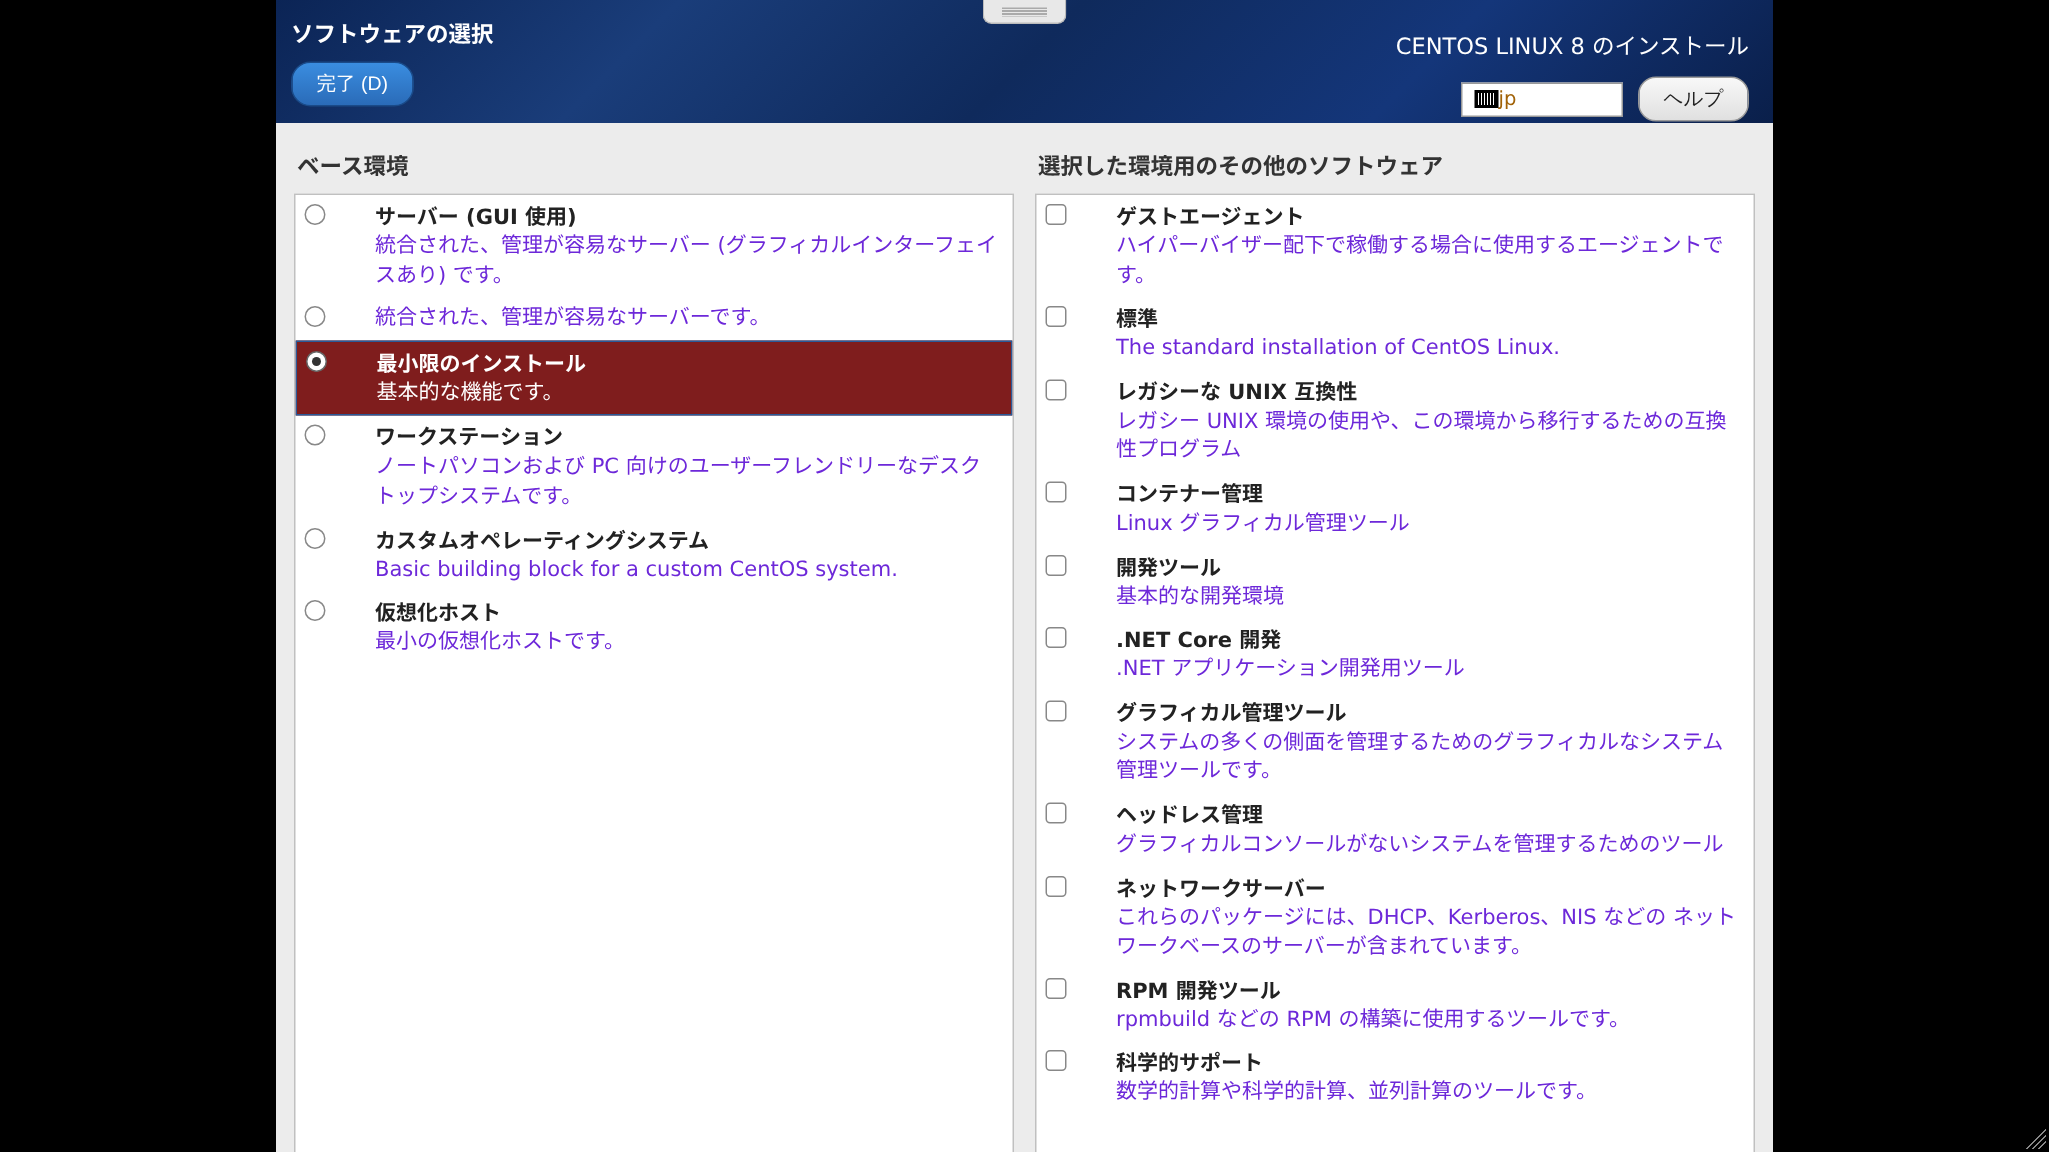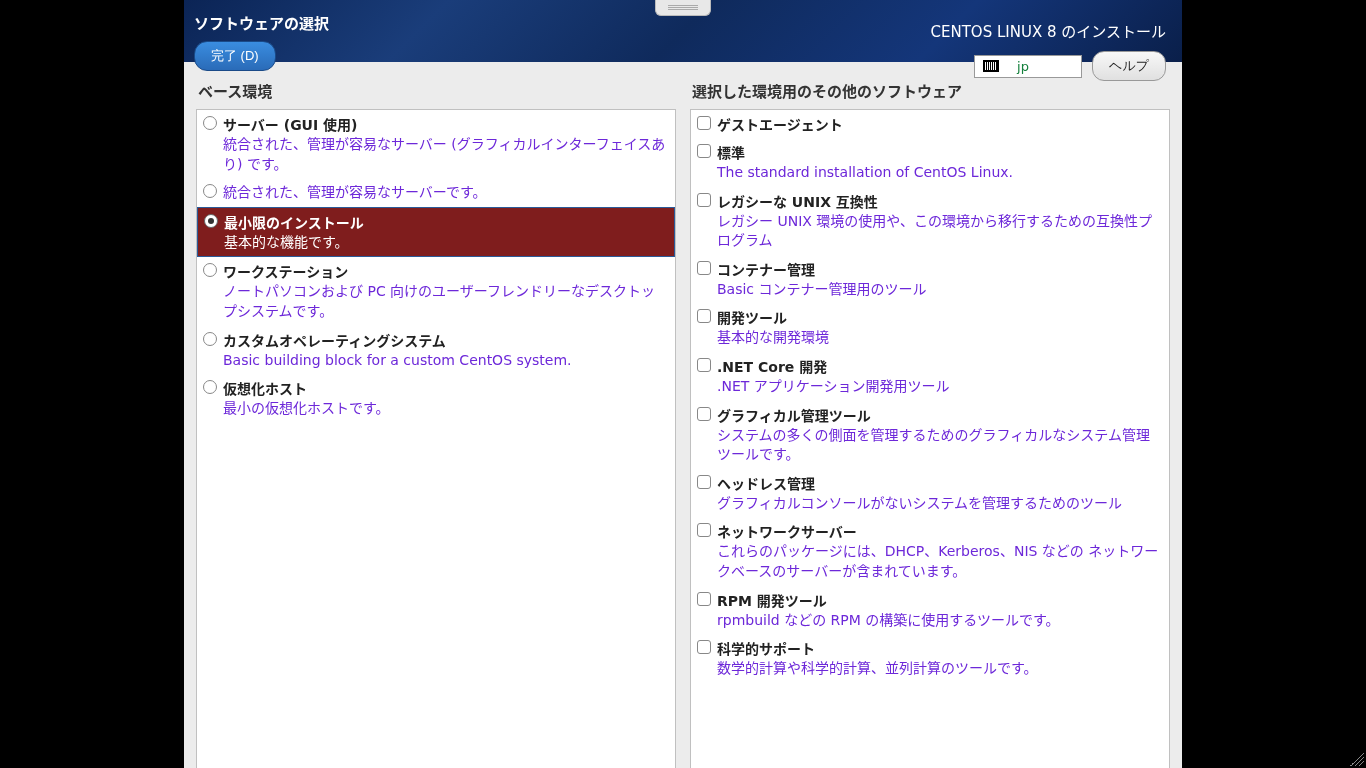--- a/index.html
+++ b/index.html
@@ -14,21 +14,21 @@
 }
 .installer-window {
   position: absolute;
   left: 184px;
   top: 0;
   width: 998px;
   height: 768px;
   background: #ececec;
 }
 .header {
-  height: 62px;
+  height: 82px;
   background: linear-gradient(135deg, #0b2455 0%, #1a3d7a 25%, #0f2a5c 50%, #14367a 75%, #0a1f4a 100%);
   position: relative;
   color: #fff;
   padding: 12px 20px 0 8px;
 }
 .header-title {
   font-size: 15px;
   font-weight: bold;
   margin-bottom: 8px;
   margin-left: 2px;
@@ -55,25 +55,25 @@
   margin-bottom: 10px;
 }
 .header-controls {
   display: flex;
   gap: 10px;
   justify-content: flex-end;
   align-items: center;
 }
 .keyboard-indicator {
   background: #fff;
-  color: #15803d;
+  color: #a16207;
   padding: 3px 8px;
   display: flex;
   align-items: center;
-  gap: 18px;
+  gap: 0;
   width: 108px;
   font-size: 13px;
   border: 1px solid #999;
 }
 .kb-icon {
   width: 16px;
   height: 12px;
   background: #000;
   display: inline-block;
   position: relative;
@@ -165,21 +165,21 @@
 .radio.checked::after {
   content: "";
   width: 6px;
   height: 6px;
   background: #333;
   border-radius: 50%;
 }
 .option-row.selected .radio { border-color: #666; }
 .option-row.selected .radio.checked::after { background: #333; }
 .checkbox { border-radius: 3px; }
-.option-text { flex: 1; }
+.option-text { flex: 1; margin-left: 27px; }
 .option-label {
   font-weight: bold;
   color: #222;
 }
 .option-desc {
   color: #6d28d9;
   margin-top: 1px;
   line-height: 1.4;
 }
 .option-row.selected .option-label,
@@ -265,41 +265,42 @@
           </div>
         </div>
     </div>
     <div class="panel">
       <div class="panel-title">選択した環境用のその他のソフトウェア</div>
       <div class="scroll-area" id="right-list">
           <div class="option-row">
             <div class="checkbox"></div>
             <div class="option-text">
               <div class="option-label">ゲストエージェント</div>
+              <div class="option-desc">ハイパーバイザー配下で稼働する場合に使用するエージェントです。</div>
             </div>
           </div>
           <div class="option-row">
             <div class="checkbox"></div>
             <div class="option-text">
               <div class="option-label">標準</div>
               <div class="option-desc">The standard installation of CentOS Linux.</div>
             </div>
           </div>
           <div class="option-row">
             <div class="checkbox"></div>
             <div class="option-text">
               <div class="option-label">レガシーな UNIX 互換性</div>
               <div class="option-desc">レガシー UNIX 環境の使用や、この環境から移行するための互換性プログラム</div>
             </div>
           </div>
           <div class="option-row">
             <div class="checkbox"></div>
             <div class="option-text">
               <div class="option-label">コンテナー管理</div>
-              <div class="option-desc">Basic コンテナー管理用のツール</div>
+              <div class="option-desc">Linux グラフィカル管理ツール</div>
             </div>
           </div>
           <div class="option-row">
             <div class="checkbox"></div>
             <div class="option-text">
               <div class="option-label">開発ツール</div>
               <div class="option-desc">基本的な開発環境</div>
             </div>
           </div>
           <div class="option-row">

